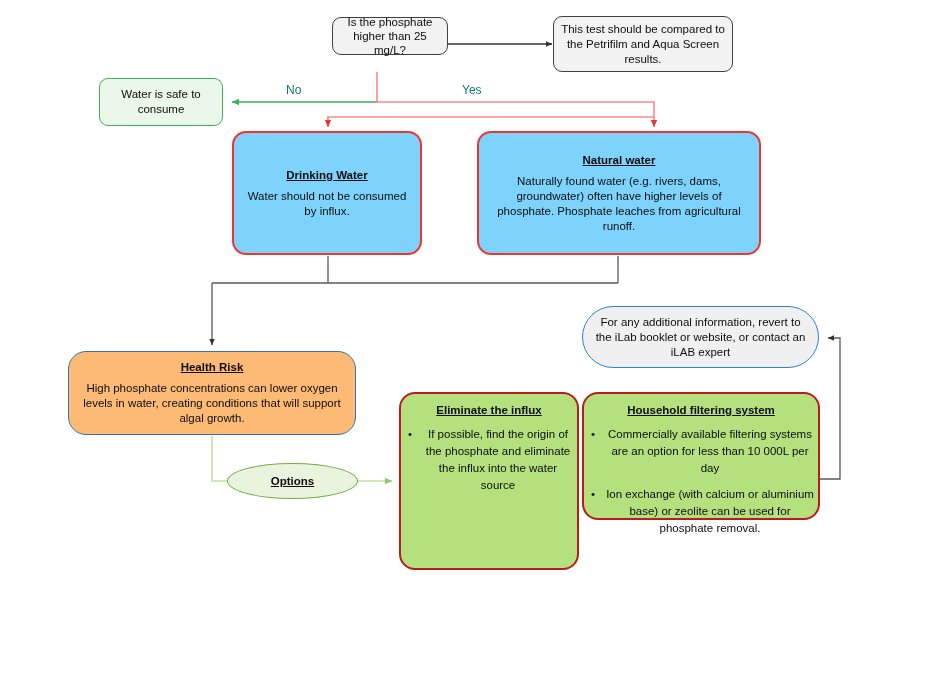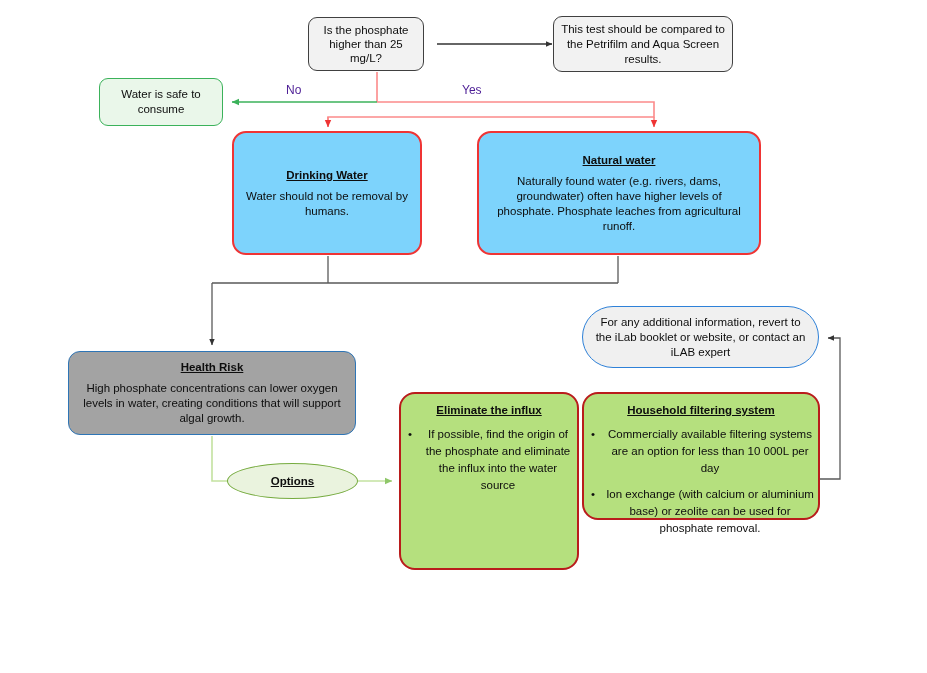--- a/index.html
+++ b/index.html
@@ -37,21 +37,21 @@
     font-weight: bold;
     text-decoration: underline;
     margin-bottom: 6px;
   }
   .node .body {
     font-weight: normal;
   }
 
   
   .n-question {
-    left: 308px; top: 17px; width: 116px; height: 54px;
+    left: 332px; top: 17px; width: 116px; height: 38px;
     background: #f2f2f2;
     border: 1.6px solid #404040;
     border-radius: 9px;
     font-size: 11.5px;
     line-height: 14px;
     padding: 2px 4px;
   }
 
   
   .n-note {
@@ -83,23 +83,23 @@
     font-size: 11.5px;
     line-height: 15px;
     padding: 4px 10px;
   }
   .n-drinking { left: 232px; top: 131px; width: 190px; height: 124px; }
   .n-natural  { left: 477px; top: 131px; width: 284px; height: 124px; }
 
   
   .n-health {
     left: 68px; top: 351px; width: 288px; height: 84px;
-    background: #a3a3a3;
+    background: #fdba74;
     border: 1.6px solid #2e75b6;
-    border-radius: 12px;
+    border-radius: 18px;
     font-size: 11.5px;
     line-height: 15px;
     padding: 2px 6px;
   }
 
   
   .n-info {
     left: 582px; top: 306px; width: 237px; height: 62px;
     background: #f0f0f0;
     border: 1.6px solid #2e81d8;
@@ -153,21 +153,21 @@
     content: "\2022";
     position: absolute;
     left: -13px;
     top: 0;
   }
 
   
   .edge-label {
     position: absolute;
     font-size: 12px;
-    color: #4c1d95;
+    color: #0f766e;
     z-index: 6;
   }
   .lbl-no  { left: 286px; top: 83px; }
   .lbl-yes { left: 462px; top: 83px; }
 </style>
 </head>
 <body>
 
 <div id="canvas">
 
@@ -229,21 +229,21 @@
   <div class="node n-note">
     <div class="body">This test should be compared to the Petrifilm and Aqua Screen results.</div>
   </div>
 
   <div class="node n-safe">
     <div class="body">Water is safe to consume</div>
   </div>
 
   <div class="node n-red n-drinking">
     <div class="title">Drinking Water</div>
-    <div class="body">Water should not be removal by humans.</div>
+    <div class="body">Water should not be consumed by influx.</div>
   </div>
 
   <div class="node n-red n-natural">
     <div class="title">Natural water</div>
     <div class="body">Naturally found water (e.g. rivers, dams, groundwater) often have higher levels of phosphate. Phosphate leaches from agricultural runoff.</div>
   </div>
 
   <div class="node n-health">
     <div class="title">Health Risk</div>
     <div class="body">High phosphate concentrations can lower oxygen levels in water, creating conditions that will support algal growth.</div>

